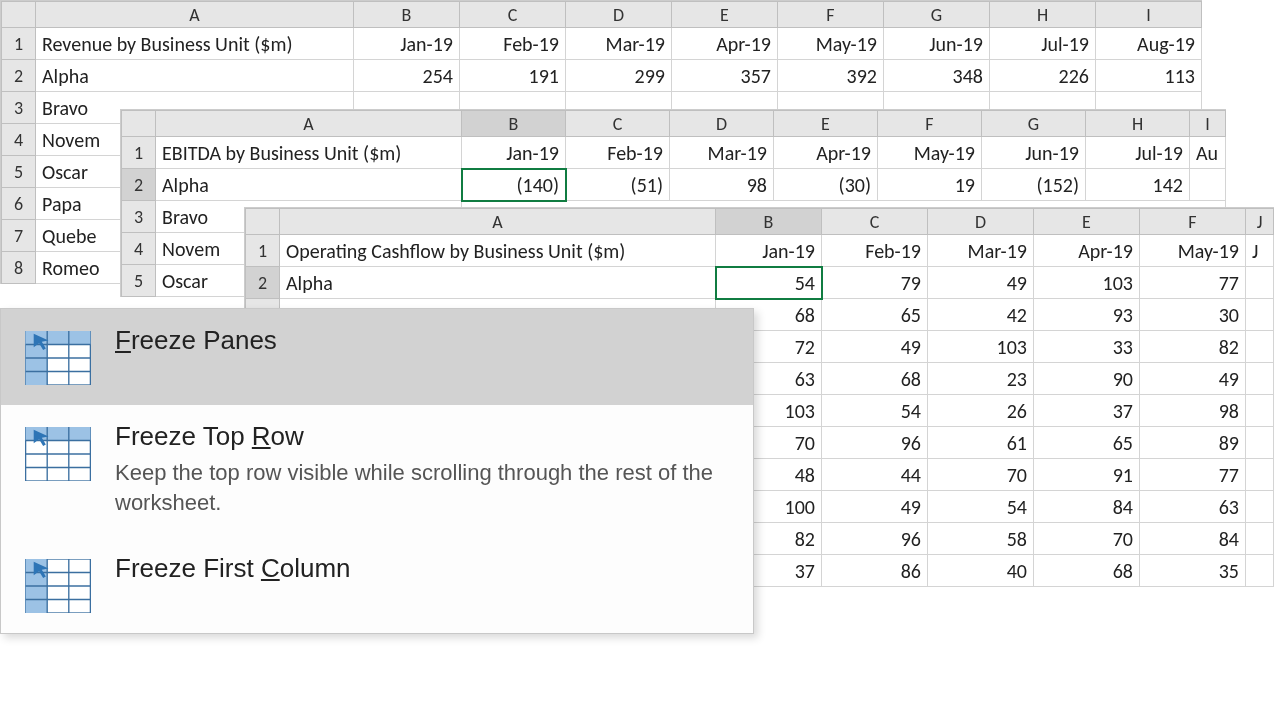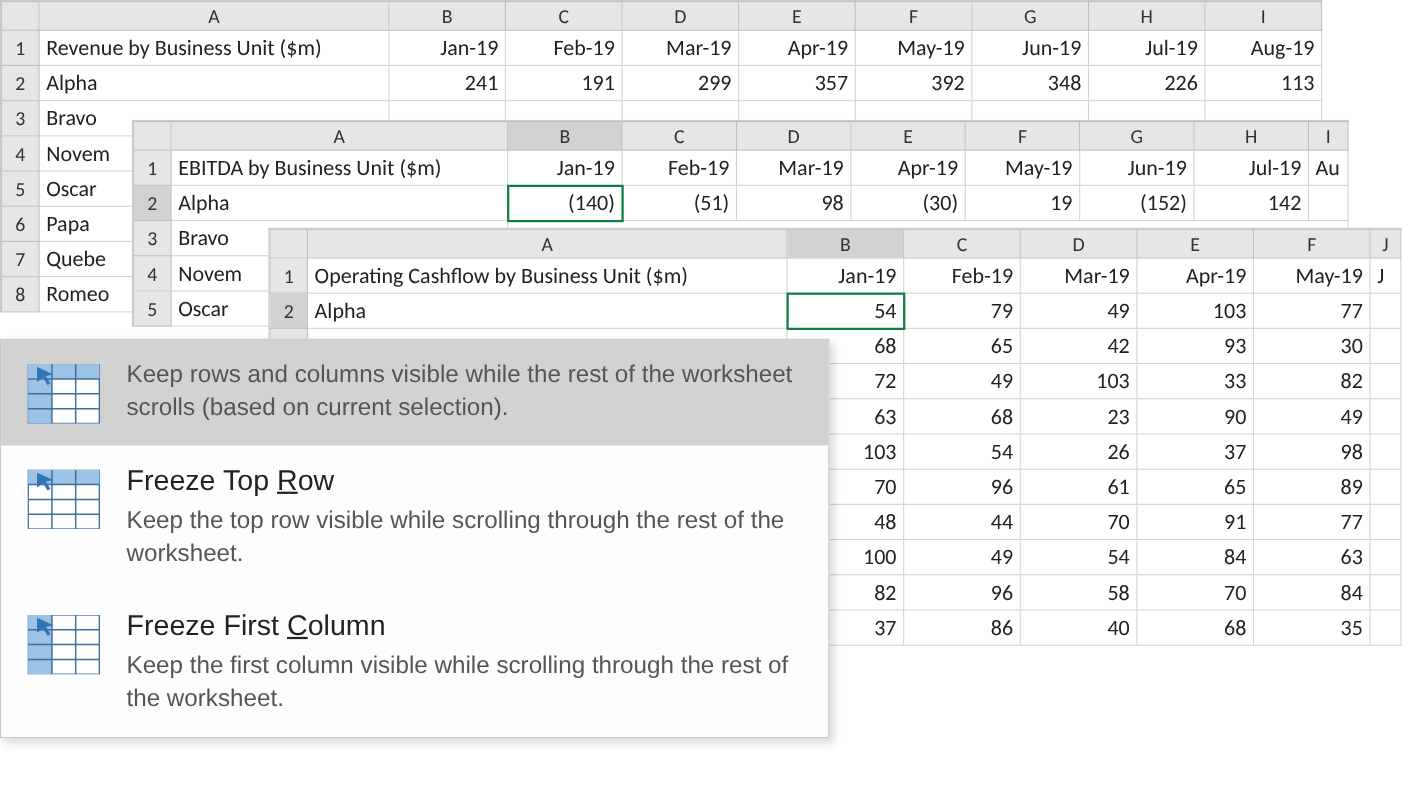--- a/index.html
+++ b/index.html
@@ -123,21 +123,21 @@
     <td class="right">May-19</td>
     <td class="right">Jun-19</td>
     <td class="right">Jul-19</td>
     <td class="right">Aug-19</td>
   </tr>
   </tbody>
       <tbody id="s1rows">
         <tr>
           <th class="rowhdr">2</th>
     <td class="left">Alpha</td>
-          <td class="right">241</td>
+          <td class="right">254</td>
           <td class="right">191</td>
           <td class="right">299</td>
           <td class="right">357</td>
           <td class="right">392</td>
           <td class="right">348</td>
           <td class="right">226</td>
           <td class="right">113</td>
         </tr>
         <tr>
           <th class="rowhdr">3</th>
@@ -431,21 +431,21 @@
       <rect x="0" y="0" width="16" height="40" fill="#9cc2e5"></rect>
       <rect x="0" y="0" width="48" height="10" fill="#9cc2e5"></rect>
       <line x1="0" y1="10" x2="48" y2="10" stroke="#3b6fa0"></line>
         <line x1="0" y1="20" x2="48" y2="20" stroke="#3b6fa0"></line>
         <line x1="0" y1="30" x2="48" y2="30" stroke="#3b6fa0"></line>
       <line x1="16" y1="0" x2="16" y2="40" stroke="#3b6fa0"></line>
         <line x1="32" y1="0" x2="32" y2="40" stroke="#3b6fa0"></line>
       <path d="M6 2 l0 10 l4 -3 l3 5 l2 -1 l-3 -5 l5 -1 z" fill="#2e75b6"></path>
     </svg>
     <div class="menu-text">
-      <div class="menu-desc">Keep rows and columns visible while the rest of the worksheet scrolls (based on current selection).</div>
+      <div class="menu-title"><span class="u">F</span><span>reeze Panes</span></div>
     </div>
   </div>
   <div class="menu-item">
     <svg class="menu-icon" viewBox="0 0 48 40">
       <rect x="0" y="0" width="48" height="40" fill="#fff" stroke="#3b6fa0"></rect>
       <rect x="0" y="0" width="48" height="10" fill="#9cc2e5"></rect>
       <line x1="0" y1="10" x2="48" y2="10" stroke="#3b6fa0"></line>
         <line x1="0" y1="20" x2="48" y2="20" stroke="#3b6fa0"></line>
         <line x1="0" y1="30" x2="48" y2="30" stroke="#3b6fa0"></line>
       <line x1="16" y1="0" x2="16" y2="40" stroke="#3b6fa0"></line>
@@ -463,16 +463,15 @@
       <rect x="0" y="0" width="16" height="40" fill="#9cc2e5"></rect>
       <line x1="0" y1="10" x2="48" y2="10" stroke="#3b6fa0"></line>
         <line x1="0" y1="20" x2="48" y2="20" stroke="#3b6fa0"></line>
         <line x1="0" y1="30" x2="48" y2="30" stroke="#3b6fa0"></line>
       <line x1="16" y1="0" x2="16" y2="40" stroke="#3b6fa0"></line>
         <line x1="32" y1="0" x2="32" y2="40" stroke="#3b6fa0"></line>
       <path d="M6 2 l0 10 l4 -3 l3 5 l2 -1 l-3 -5 l5 -1 z" fill="#2e75b6"></path>
     </svg>
     <div class="menu-text">
       <div class="menu-title"><span>Freeze First </span><span class="u">C</span><span>olumn</span></div>
-      <div class="menu-desc">Keep the first column visible while scrolling through the rest of the worksheet.</div>
     </div>
   </div>
 </div>
 
 </body></html>

